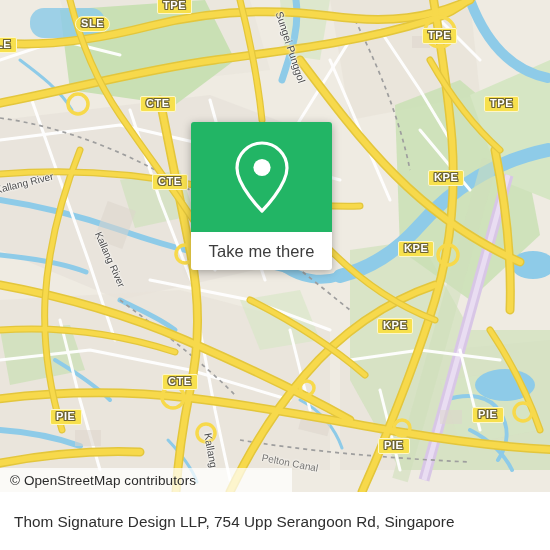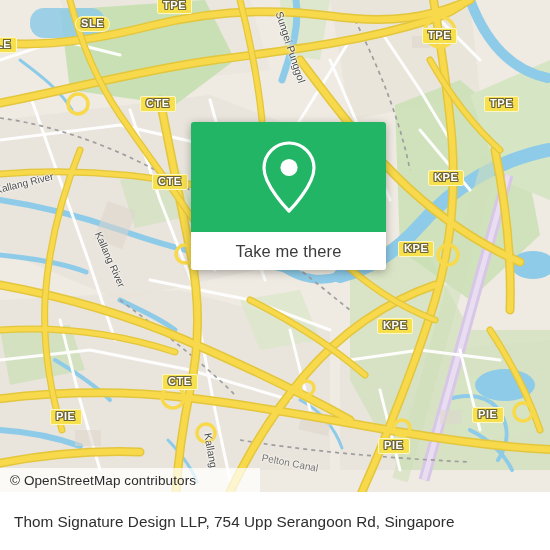--- a/index.html
+++ b/index.html
@@ -29,39 +29,39 @@
     background: #efebe2;
   }
   #map svg { display: block; }
 
   
   #osm-attrib {
     position: absolute;
     left: 0;
     top: 468px;
     height: 24px;
-    width: 260px;
+    width: 292px;
     display: flex;
     align-items: center;
     padding-left: 10px;
     box-sizing: border-box;
     font-size: 13.5px;
     color: #2b2b2b;
     letter-spacing: 0.1px;
     background: rgba(255,255,255,0.72);
     z-index: 40;
     white-space: nowrap;
   }
 
   
   #popup {
     position: absolute;
     left: 191px;
     top: 122px;
-    width: 195px;
+    width: 141px;
     z-index: 60;
     filter: drop-shadow(0 2px 4px rgba(0,0,0,0.30));
   }
   #popup-green {
     height: 110px;
     background: #22b565;
     border-radius: 3px 3px 0 0;
     display: flex;
     align-items: center;
     justify-content: center;

